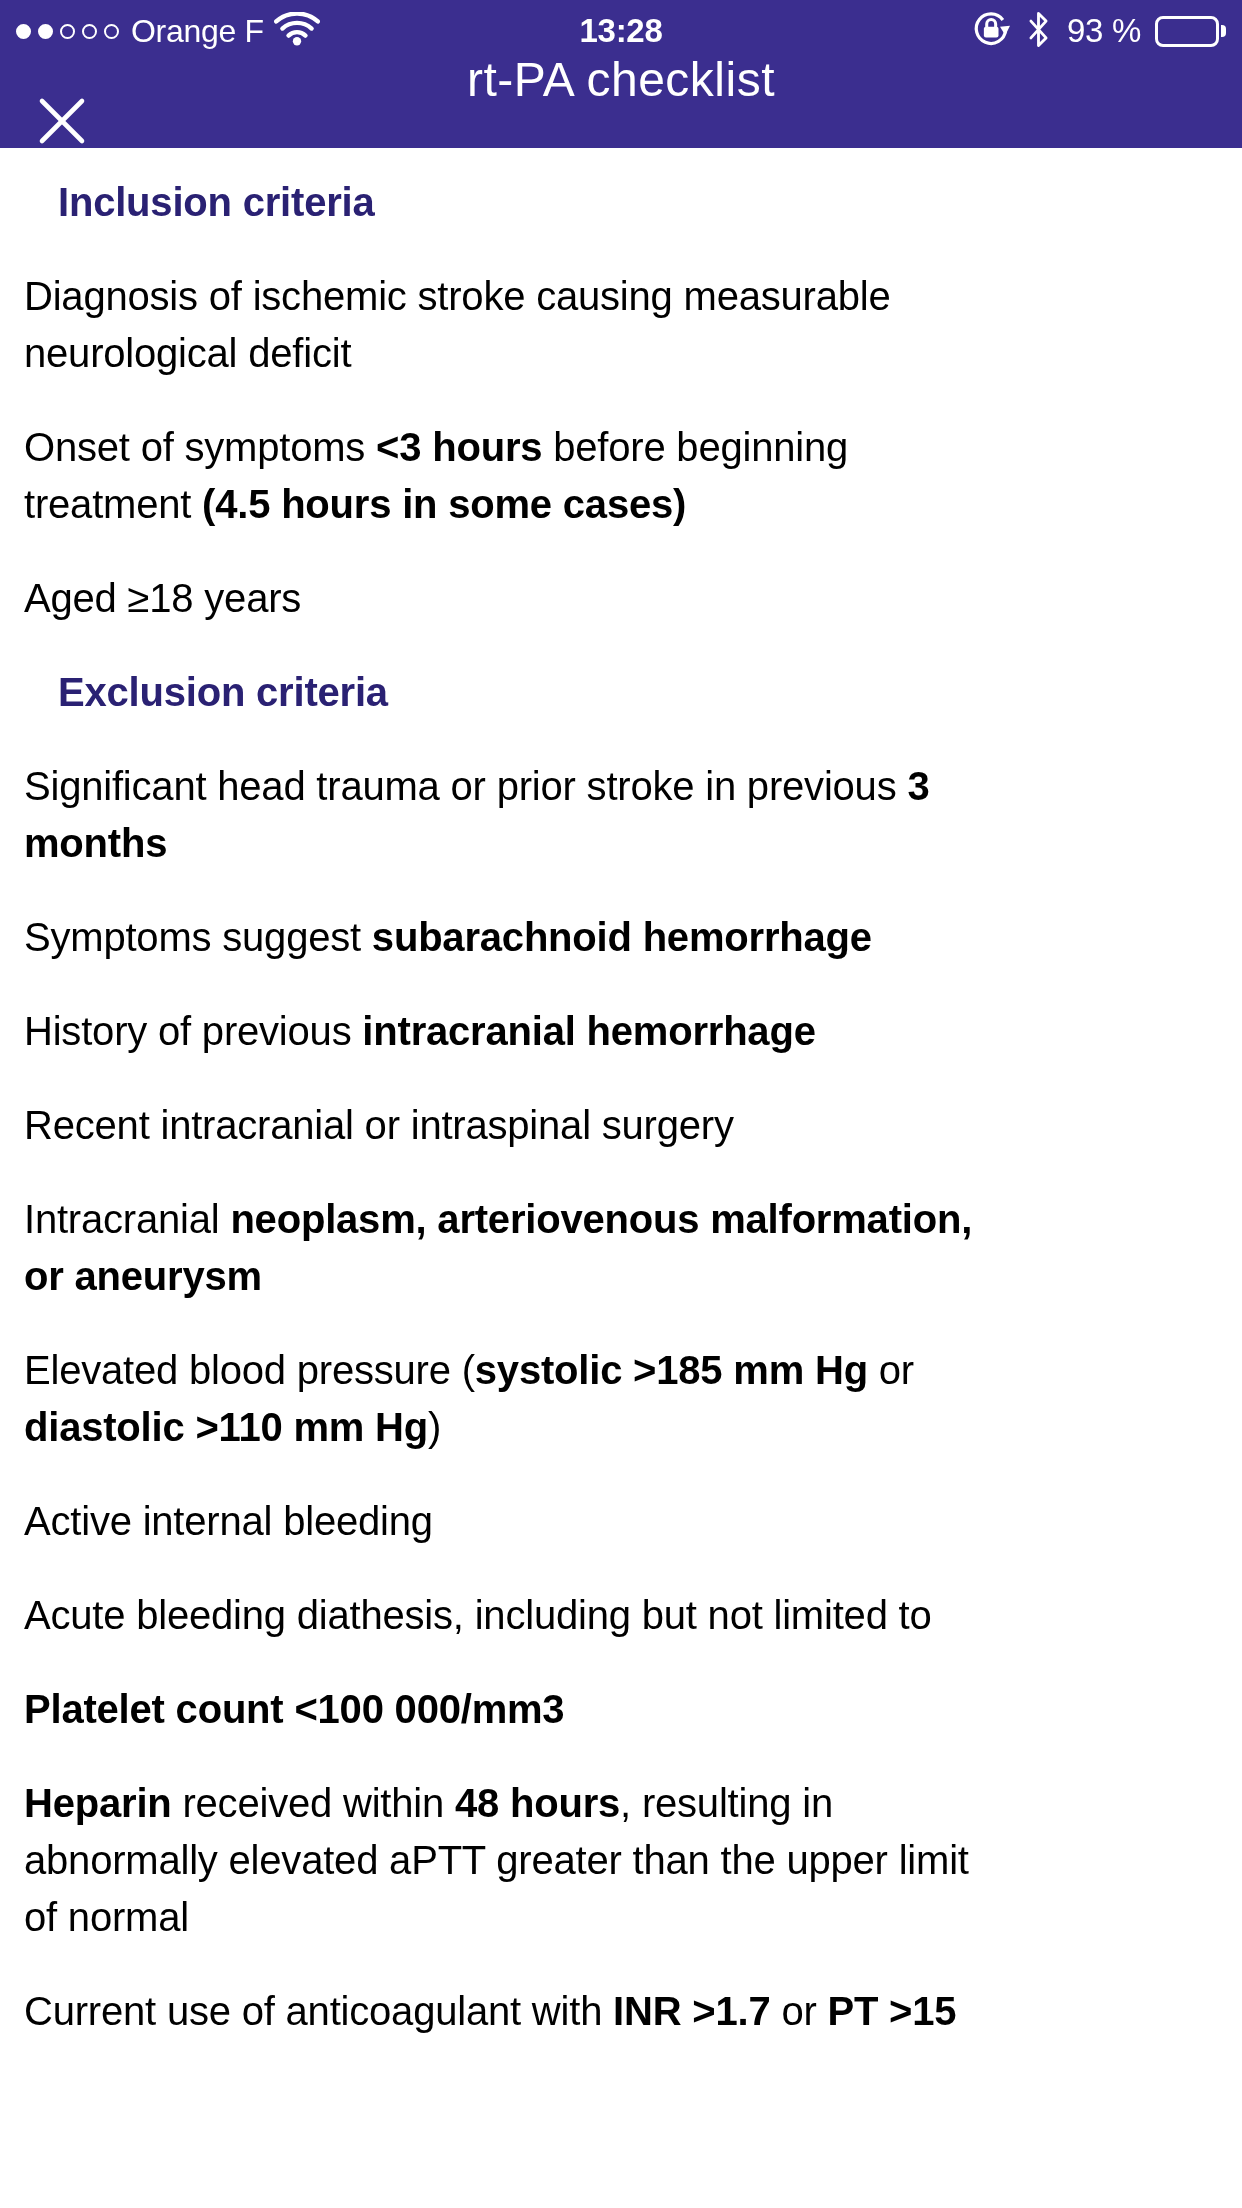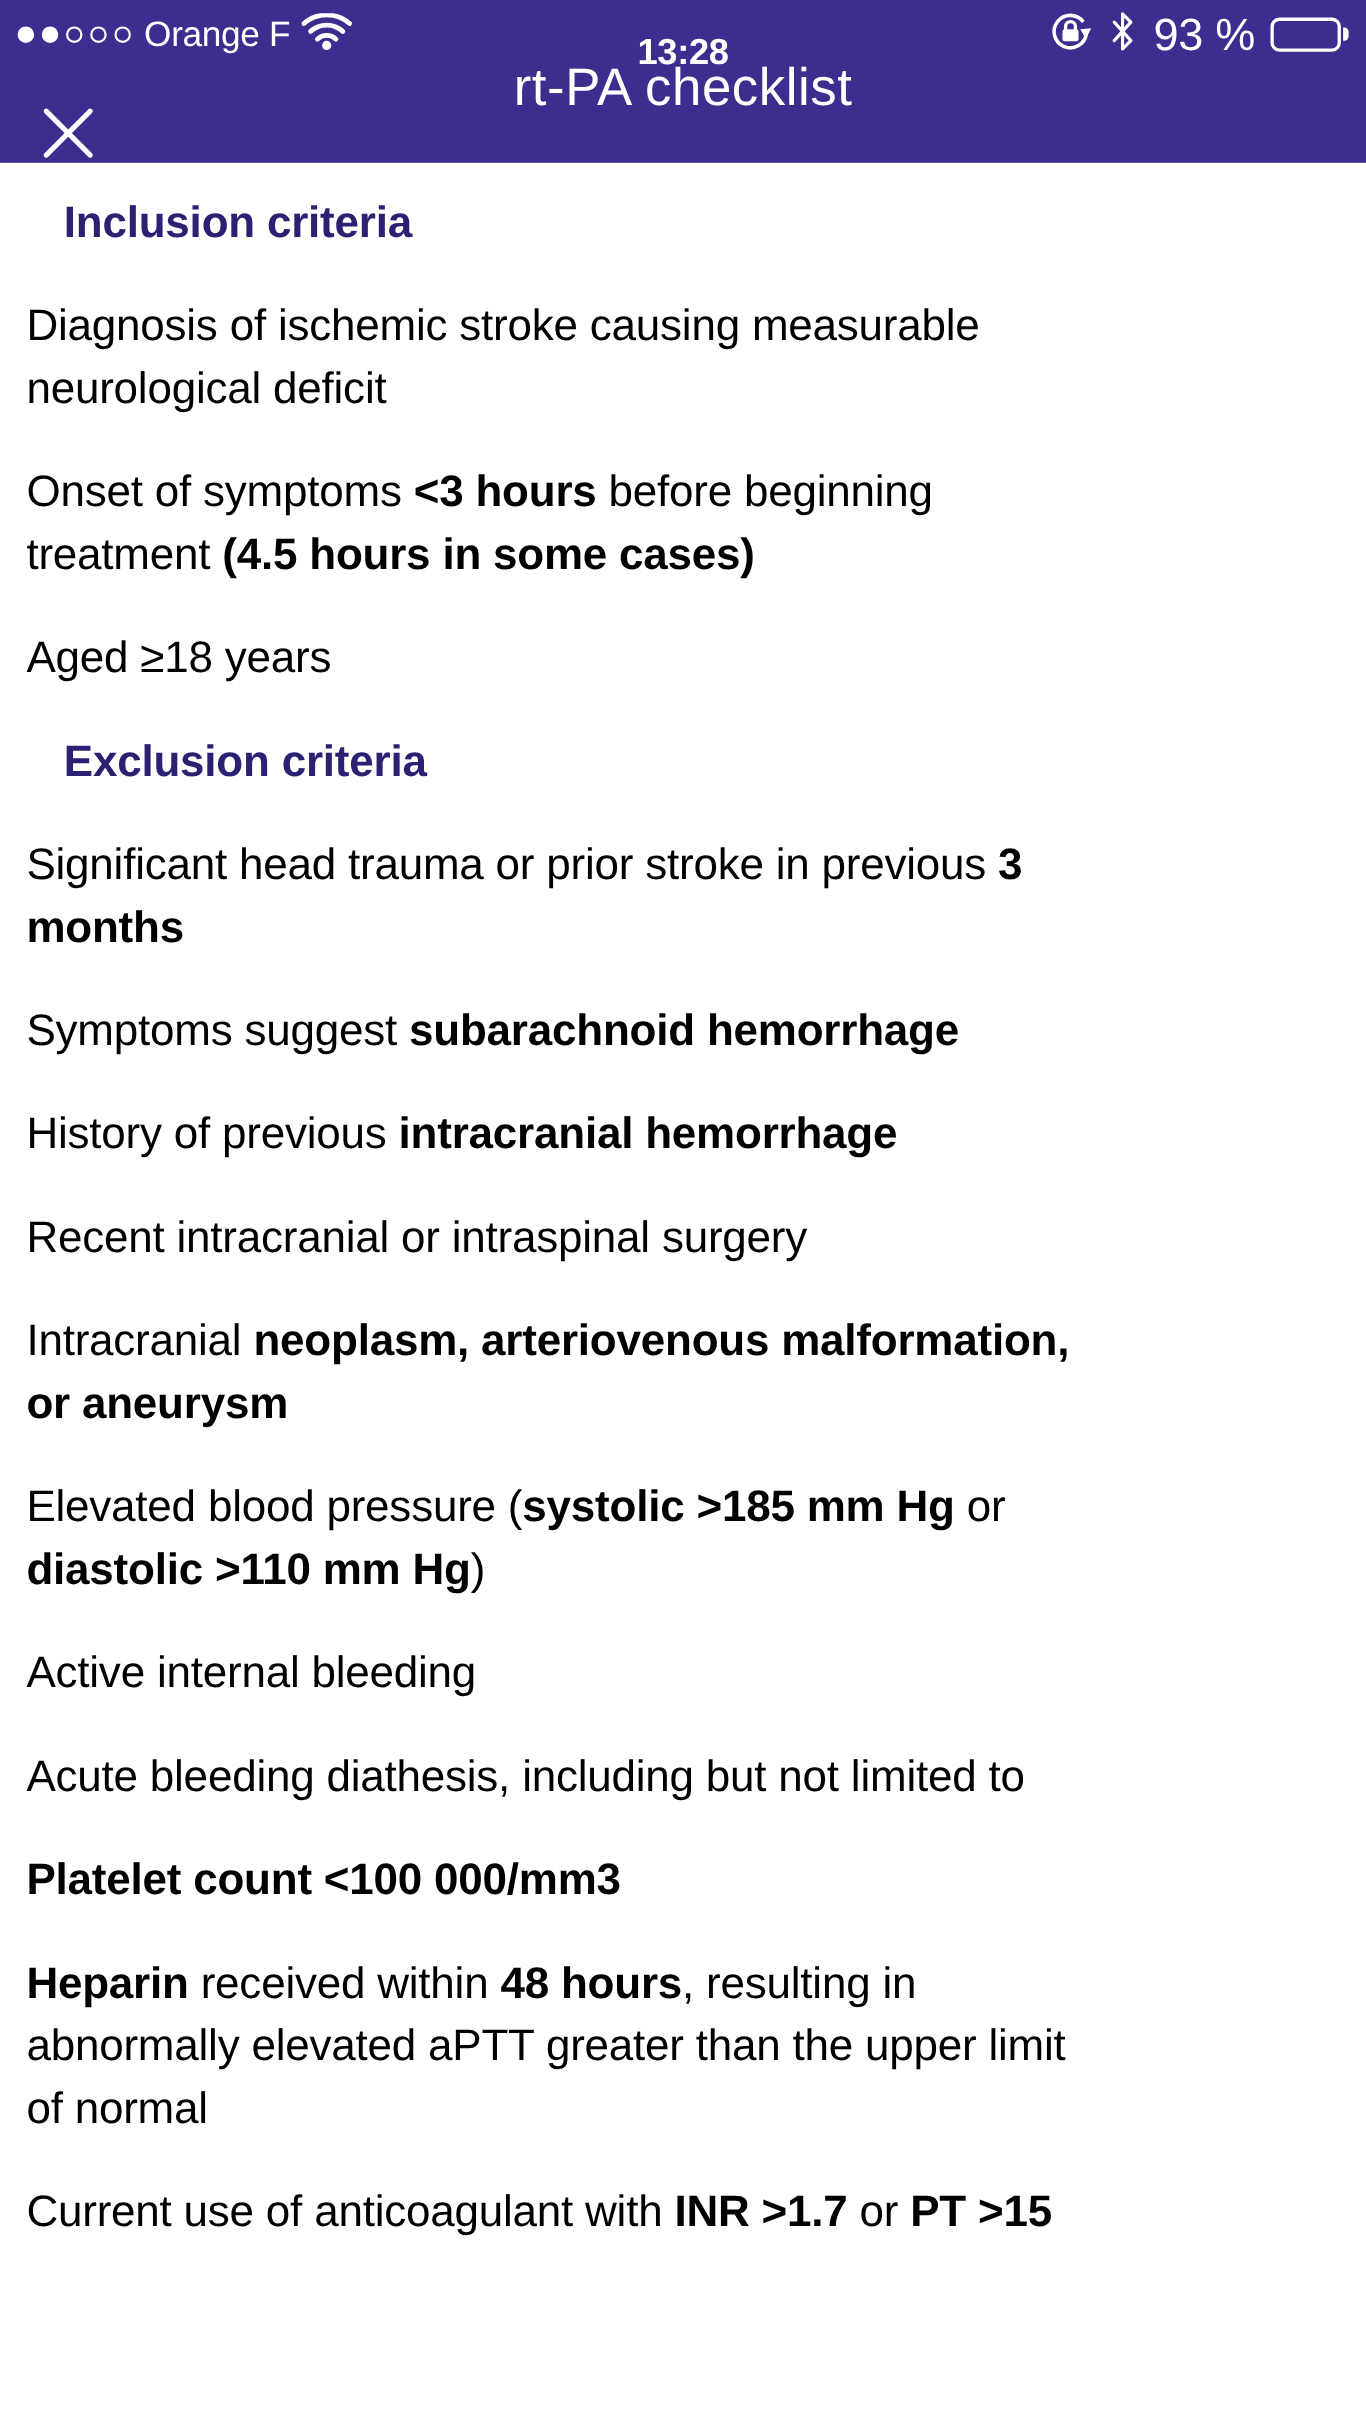--- a/index.html
+++ b/index.html
@@ -18,25 +18,25 @@
     position:relative; height:52px; padding:10px 16px 0;
     display:flex; align-items:center;
   }
   .sb-left { display:flex; align-items:center; }
   .signal-dots { display:flex; align-items:center; gap:7px; margin-right:12px; }
   .dot { width:15px; height:15px; border:2px solid #fff; border-radius:50%; }
   .dot.filled { background:#fff; }
   .carrier { font-size:32px; letter-spacing:-0.3px; }
   .wifi { margin-left:10px; }
   .sb-time {
-    position:absolute; left:0; right:0; top:28px; text-align:center;
+    position:absolute; left:0; right:0; top:12px; text-align:center;
     font-size:33px; font-weight:700; letter-spacing:-0.3px; pointer-events:none;
   }
   .sb-right { margin-left:auto; display:flex; align-items:center; gap:14px; }
-  .battery-pct { font-size:41px; letter-spacing:-0.3px; }
+  .battery-pct { font-size:33px; letter-spacing:-0.3px; }
   .battery { display:flex; align-items:center; }
   .battery-body {
     width:64px; height:31px; border:3px solid #fff; border-radius:8px; padding:2px;
   }
   .battery-fill { height:100%; background:#fff; border-radius:3px; }
   .battery-nub { width:5px; height:12px; background:#fff; border-radius:0 4px 4px 0; margin-left:2px; }
 
   .nav-bar { position:relative; height:140px; display:flex; align-items:flex-start; justify-content:center; }
   .close-btn {
     position:absolute; left:34px; top:50%; transform:translateY(-50%);

